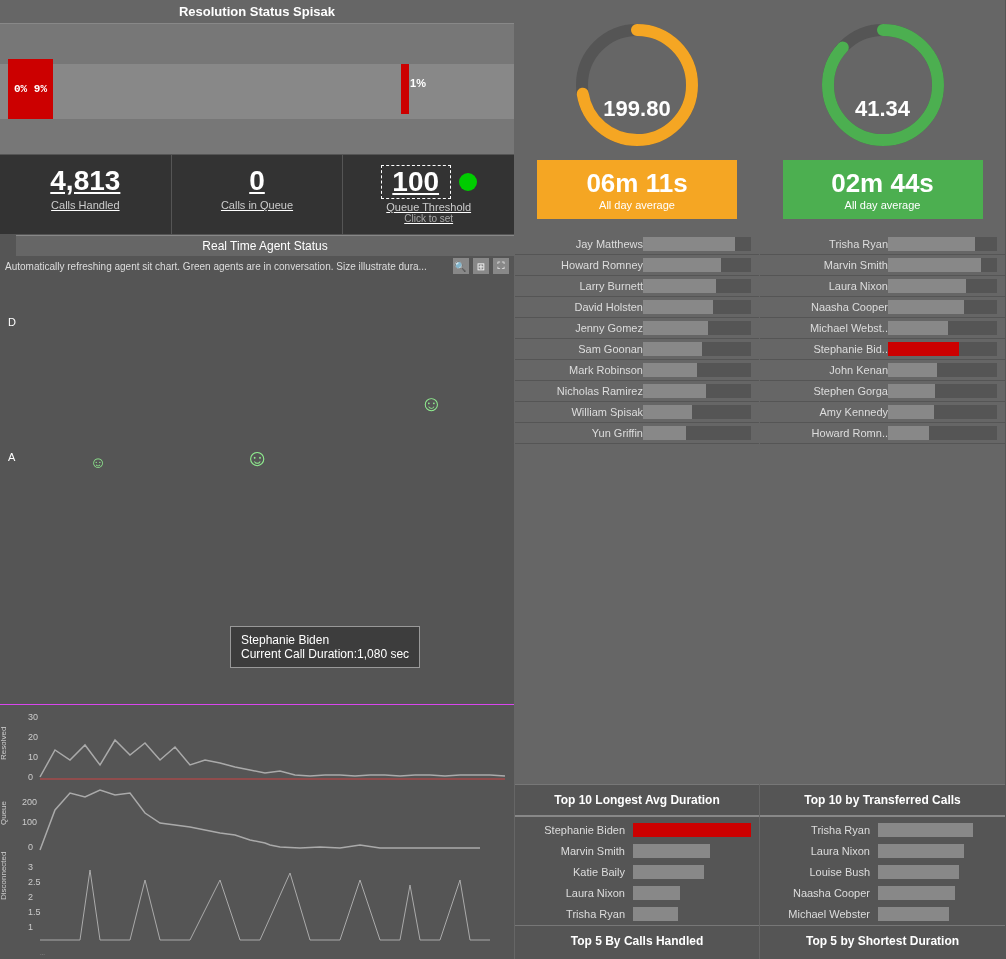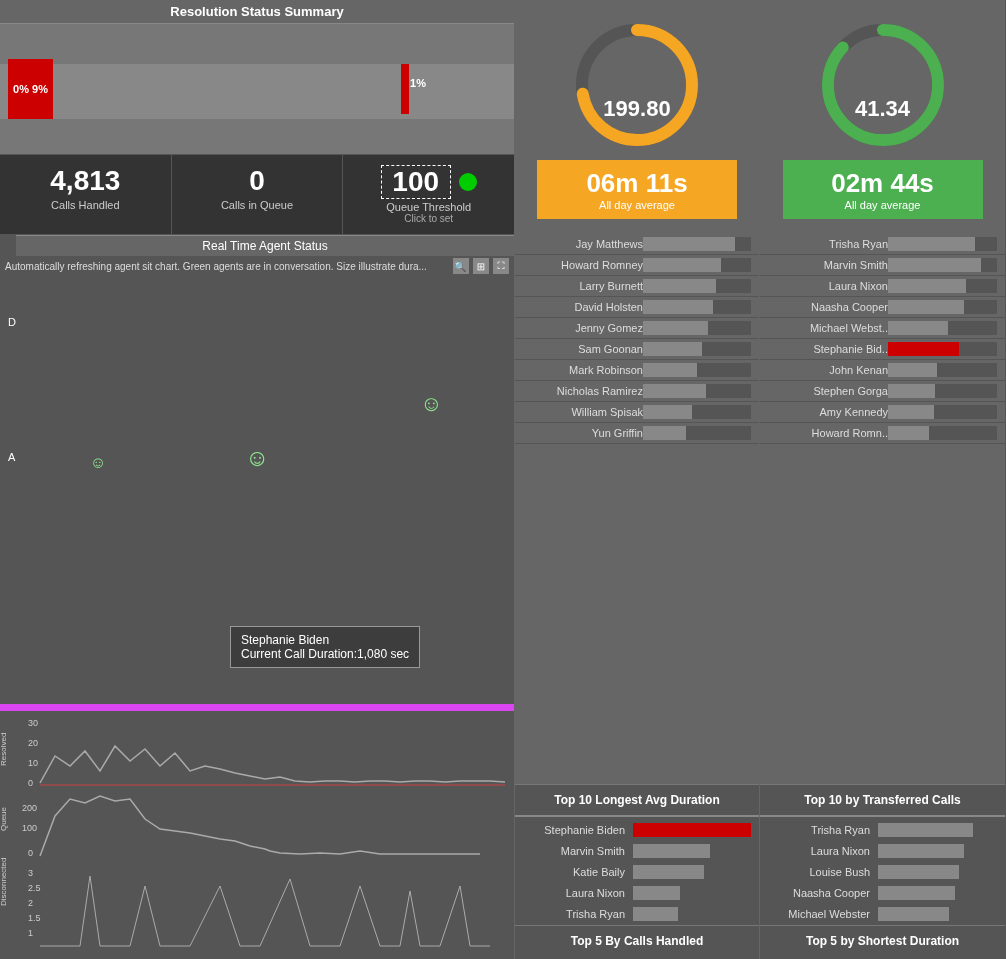--- a/index.html
+++ b/index.html
@@ -10,21 +10,21 @@
     
     .left-col { grid-column: 1; display: flex; flex-direction: column; border-right: 1px solid #666; }
 
     .section-header { background: #666; text-align: center; padding: 4px 0; font-size: 13px; font-weight: bold; border-bottom: 1px solid #888; }
 
     
     .resolution-status { background: #777; height: 130px; position: relative; display: flex; align-items: center; }
 
     
     .stats-row { display: flex; background: #333; border-top: 1px solid #555; border-bottom: 1px solid #555; }
-    .stat-box { flex: 1; text-align: center; padding: 10px 14px; border-right: 1px solid #555; }
+    .stat-box { flex: 1; text-align: center; padding: 10px 14px; border-right: 1px solid #555; text-decoration: underline; }
     .stat-box:last-child { border-right: none; }
     .stat-number { font-size: 28px; font-weight: bold; color: #fff; }
     .stat-label { font-size: 11px; color: #ccc; margin-top: 2px; }
     .stat-sublabel { font-size: 10px; color: #aaa; }
     .queue-threshold-box { display: flex; align-items: center; justify-content: center; gap: 8px; }
     .threshold-input { border: 1px dashed #fff; background: transparent; color: #fff; font-size: 28px; font-weight: bold; width: 70px; text-align: center; }
     .green-dot { width: 18px; height: 18px; background: #00cc00; border-radius: 50%; display: inline-block; }
 
     
     .agent-status-header { background: #666; text-align: center; padding: 3px; font-size: 12px; border-top: 1px solid #888; margin-left: 16px; }
@@ -32,21 +32,21 @@
     .agent-desc-text { flex: 1; }
     .agent-icons { display: flex; gap: 4px; }
     .agent-chart-area { background: #555; flex: 1; position: relative; min-height: 330px; overflow: hidden; }
 
     .agent-smiley { position: absolute; color: #90EE90; font-size: 20px; }
     .agent-label { position: absolute; color: #fff; font-size: 11px; }
 
     .tooltip-box { position: absolute; background: rgba(60,60,60,0.95); border: 1px solid #999; padding: 6px 10px; font-size: 12px; color: #fff; left: 230px; top: 350px; }
 
     
-    .bottom-charts { background: #555; height: 260px; position: relative; border-top: 7px solid #d946ef; }
+    .bottom-charts { background: #555; height: 260px; position: relative; border-top: 1px solid #d946ef; }
 
     
     .mid-col { grid-column: 2; display: flex; flex-direction: column; border-right: 1px solid #666; }
 
     
     .right-col { grid-column: 3; display: flex; flex-direction: column; }
 
     
     .gauge-section { background: #666; padding: 15px; display: flex; flex-direction: column; align-items: center; }
     .gauge-container { position: relative; width: 140px; height: 140px; }
@@ -73,29 +73,29 @@
     .top5-bar-red { background: #cc0000; }
 
     .icon-btn { width: 16px; height: 16px; background: #888; border: none; cursor: pointer; font-size: 10px; color: #fff; display: flex; align-items: center; justify-content: center; }
   </style>
 </head>
 <body>
 
 <div class="main-grid">
 
   <div class="left-col">
-    <div class="section-header">Resolution Status Summary</div>
+    <div class="section-header">Resolution Status Spisak</div>
 
     <div class="resolution-status">
       <div style="width:100%;height:100%;position:relative;">
 
         <div style="position:absolute;left:0;right:0;top:40px;height:55px;background:#888;"></div>
 
         <div style="position:absolute;left:8px;top:35px;width:45px;height:60px;background:#cc0000;display:flex;align-items:center;justify-content:center;">
-          <span style="font-size:11px;font-weight:bold;color:#fff;">0% 9%</span>
+          <span style="font-size:11px;font-weight:bold;color:#fff;font-family:Liberation Mono, monospace;">0% 9%</span>
         </div>
 
         <div style="position:absolute;right:105px;top:40px;width:8px;height:50px;background:#cc0000;"></div>
 
         <div style="position:absolute;right:88px;top:52px;">
           <span style="font-size:11px;font-weight:bold;color:#fff;">1%</span>
         </div>
       </div>
     </div>
 

